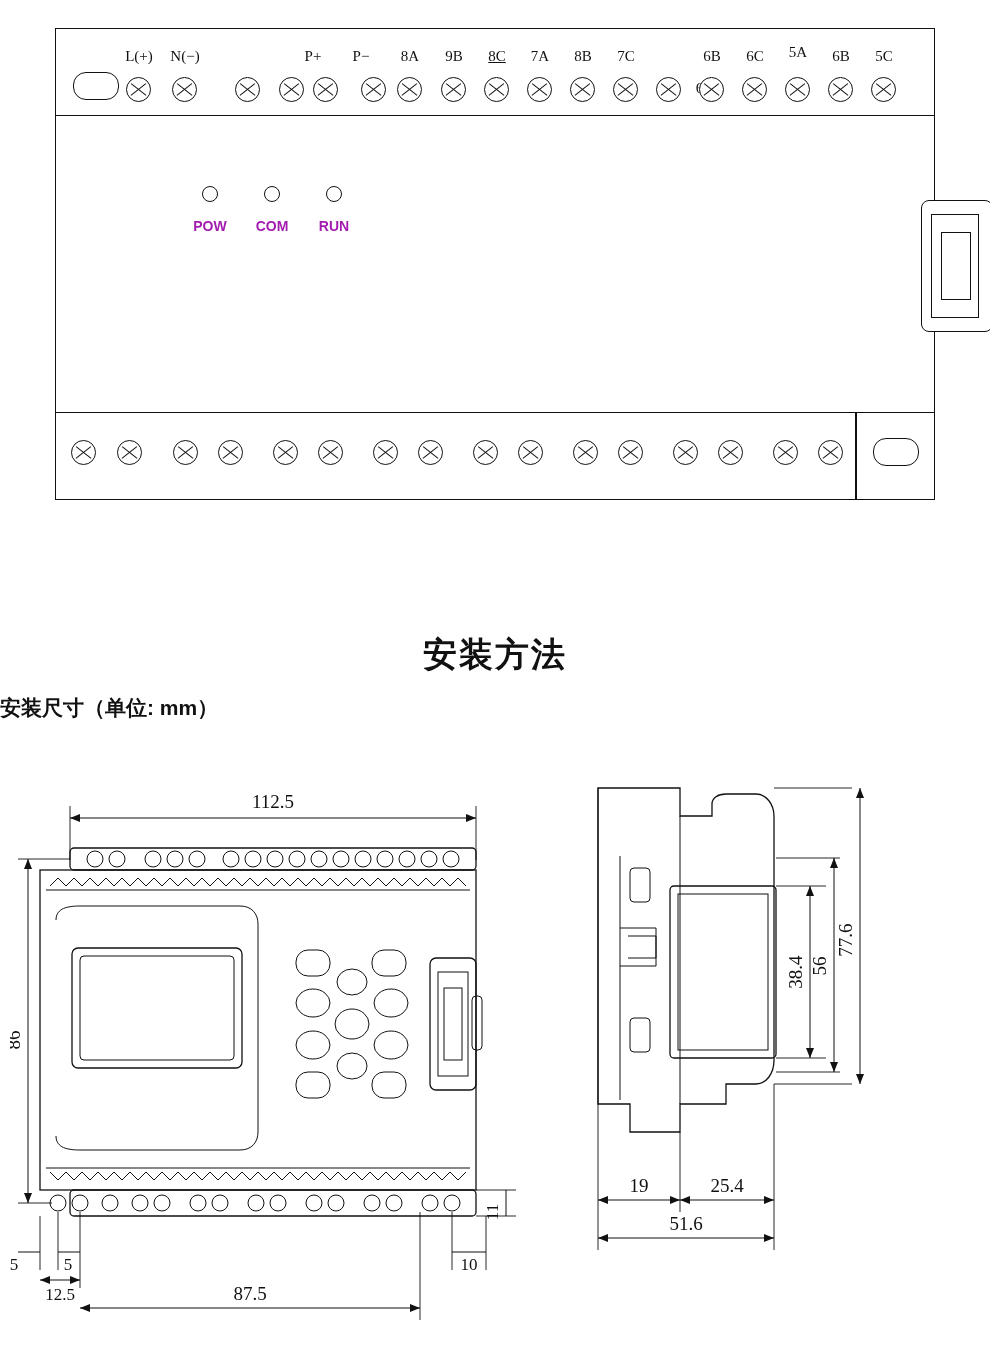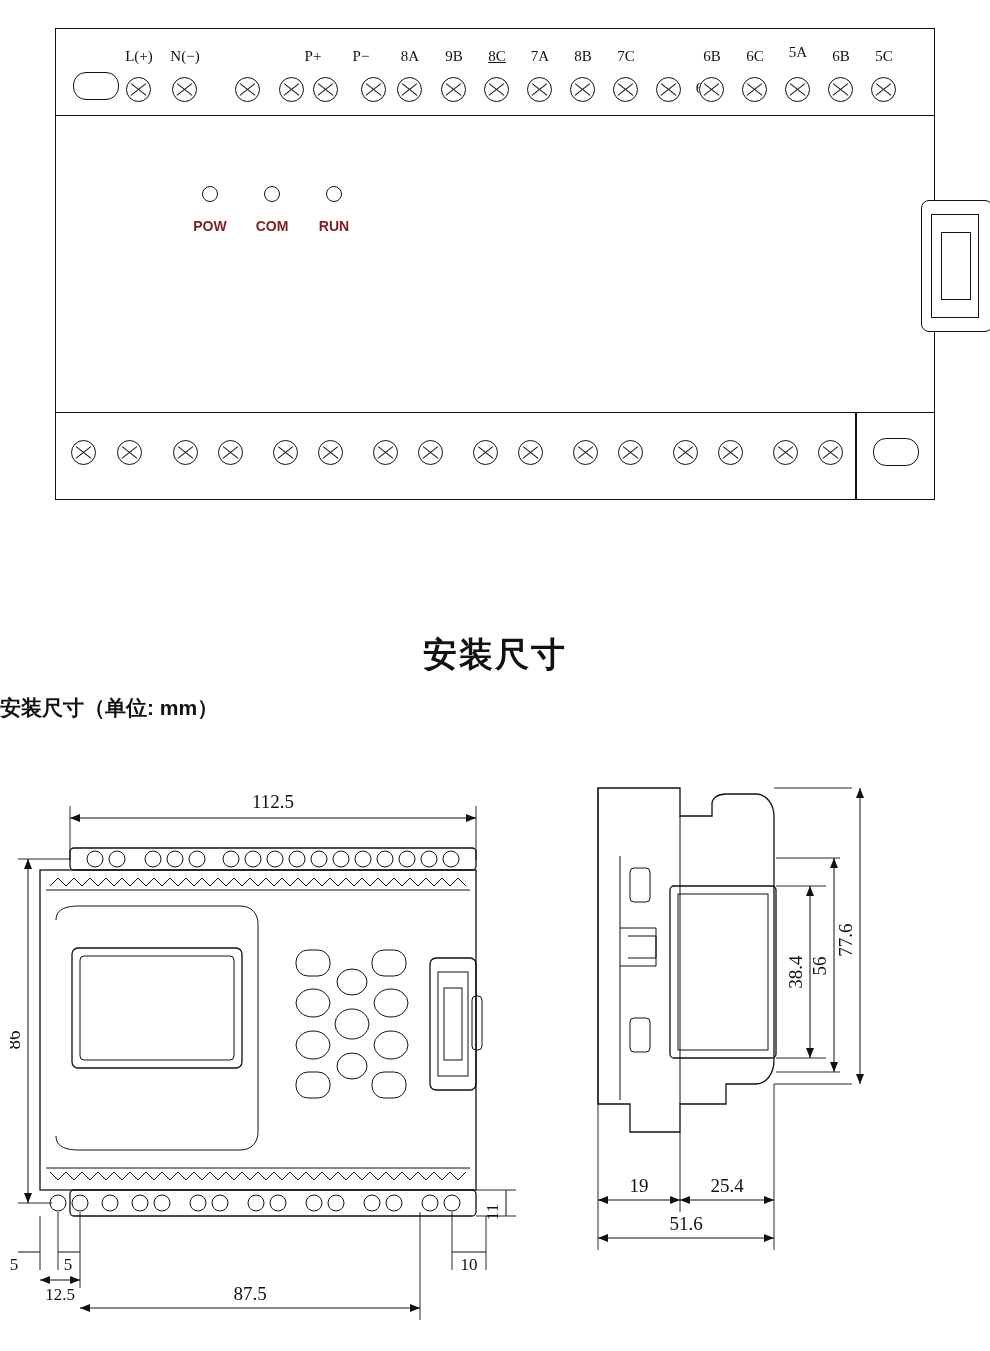--- a/index.html
+++ b/index.html
@@ -41,21 +41,21 @@
   .screw:after{transform:rotate(-38deg);}
   .term-label{
     position:absolute;font-family:"Liberation Serif",serif;font-size:15px;color:#111;
     text-align:center;white-space:nowrap;
   }
   .led{
     position:absolute;width:16px;height:16px;border-radius:50%;
     border:1.6px solid #111;box-sizing:border-box;background:#fff;
   }
   .led-label{
-    position:absolute;font-family:"Liberation Sans",sans-serif;font-weight:bold;font-size:14px;color:#7f1d1d;
+    position:absolute;font-family:"Liberation Sans",sans-serif;font-weight:bold;font-size:14px;color:#a21caf;
     text-align:center;white-space:nowrap;
   }
   
   .conn-outer{
     position:absolute;right:-58px;top:172px;width:72px;height:132px;
     border:1.6px solid #111;border-radius:8px;background:#fff;box-sizing:border-box;
   }
   .conn-inner1{
     position:absolute;right:-44px;top:186px;width:48px;height:104px;
     border:1.5px solid #111;background:#fff;box-sizing:border-box;
@@ -166,21 +166,21 @@
     <div class="led-label" style="left:125px;top:190px;width:60px;">POW</div>
     <div class="led-label" style="left:187px;top:190px;width:60px;">COM</div>
     <div class="led-label" style="left:249px;top:190px;width:60px;">RUN</div>
 
     <div class="conn-outer"></div>
     <div class="conn-inner1"></div>
     <div class="conn-inner2"></div>
   </div>
 
 
-  <div class="sec-title">安装尺寸</div>
+  <div class="sec-title">安装方法</div>
   <div class="sec-sub">安装尺寸（单位: mm）</div>
 
   <div class="dim-area">
 
     <svg width="520" height="560" viewBox="0 0 520 560" style="position:absolute;left:10px;top:0;">
 
       <line class="ln-ext" x1="60" y1="46" x2="60" y2="100"></line>
       <line class="ln-ext" x1="466" y1="46" x2="466" y2="100"></line>
       <line class="ln-thin" x1="60" y1="58" x2="466" y2="58"></line>
       <polygon points="60,58 70,54 70,62" fill="#111"></polygon>

